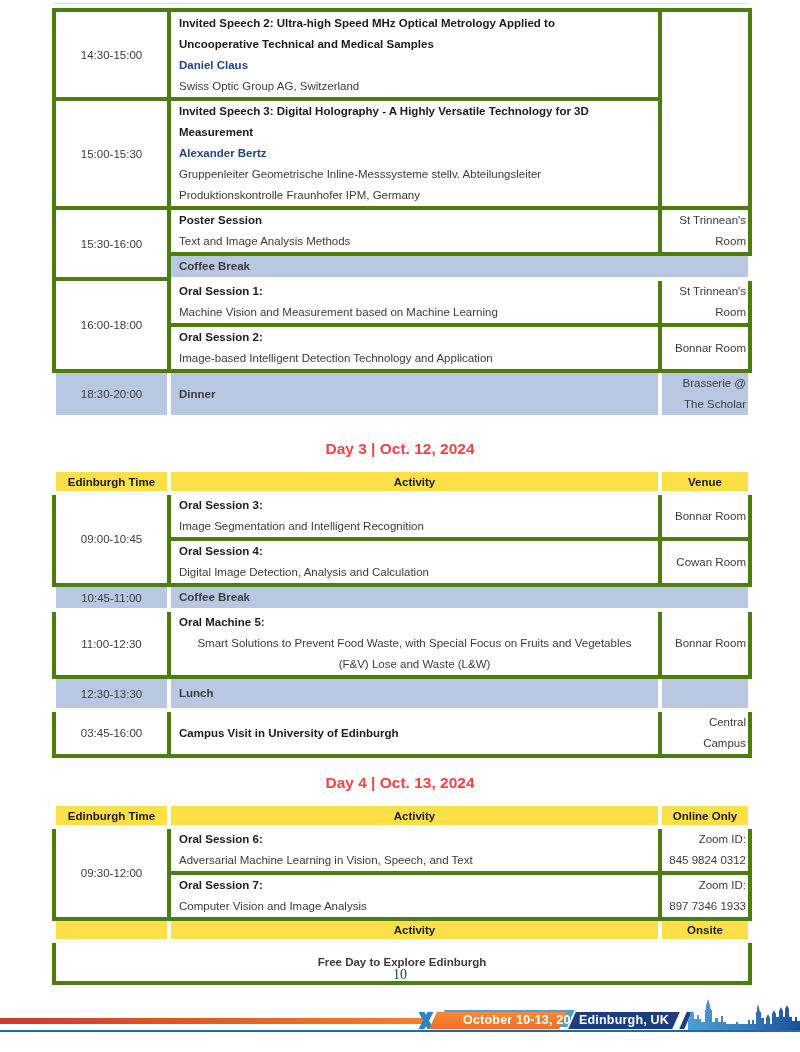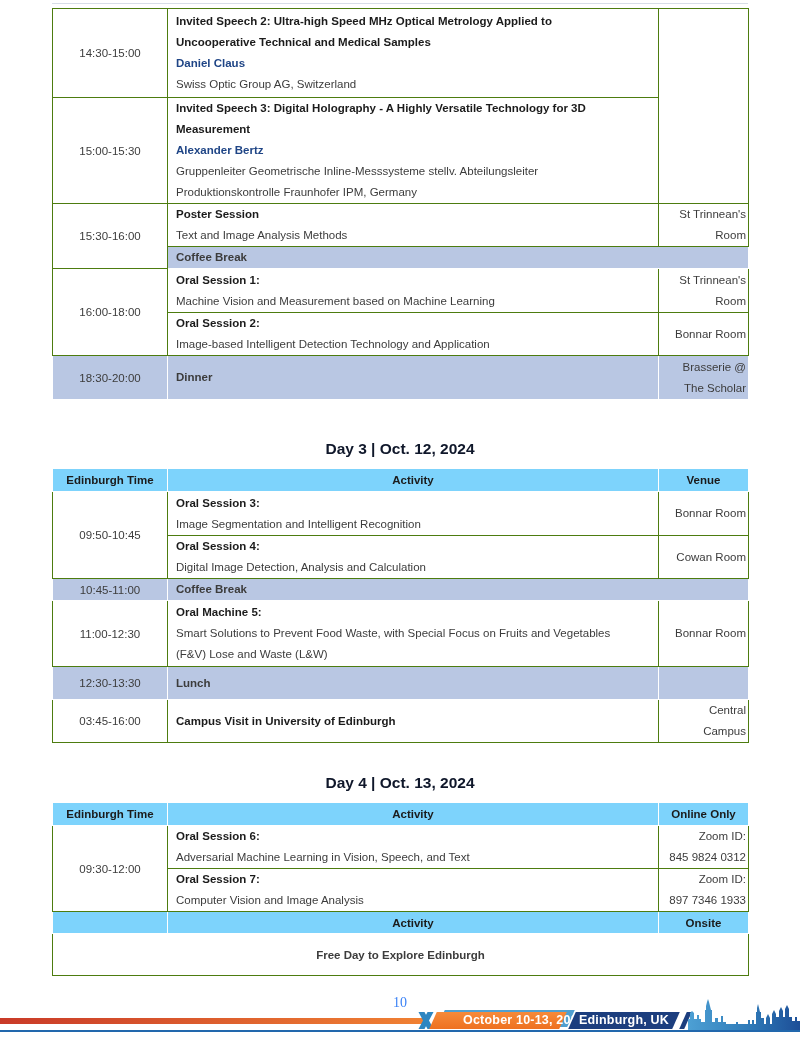--- a/index.html
+++ b/index.html
@@ -7,44 +7,44 @@
     width:800px;height:1052px;position:relative;background:#ffffff;
     font-family:"Liberation Sans",sans-serif;overflow:hidden;
   }
   .top-rule{position:absolute;left:52px;top:3px;width:696px;height:1px;background:#d7dde7;}
 
   table.sched{
     position:absolute;left:52px;border-collapse:collapse;table-layout:fixed;width:696px;
     border:1px solid #c6cfdd;
   }
   .sched td{
-    border:1px solid #4d7c0f;font-size:11.5px;color:#3c3c3c;overflow:hidden;
+    border:4px solid #4d7c0f;font-size:11.5px;color:#3c3c3c;overflow:hidden;
   }
   td.time{text-align:center;vertical-align:middle;padding:0 2px;}
   td.act{padding:0 8px;vertical-align:middle;line-height:21px;}
   td.venue{text-align:right;vertical-align:middle;line-height:21px;white-space:pre-line;padding:0 2px;}
   .sched .b{font-weight:bold;color:#1b1b1b;}
   .speaker{font-weight:bold;color:#1f4586;cursor:pointer;}
   .sched td.hl{background:#b9c7e3;border-color:#ffffff;}
   .sched td.head{
-    background:#7dd3fc;border-color:#ffffff;font-weight:bold;color:#1b1b1b;
+    background:#fde047;border-color:#ffffff;font-weight:bold;color:#1b1b1b;
     text-align:center;vertical-align:middle;font-size:11.5px;
   }
   .break-label{font-weight:bold;color:#1b1b1b;margin-left:36px;}
-  .pre{white-space:pre-line;}
+  .pre{white-space:pre-line;text-align:center;}
   .center-cell{text-align:center;vertical-align:middle;font-weight:bold;color:#1b1b1b;}
 
   .day-title{
     position:absolute;left:52px;width:696px;text-align:center;
-    font-size:15.5px;font-weight:bold;color:#0f172a;
+    font-size:15.5px;font-weight:bold;color:#ef4444;
   }
 
   .page-num{
-    position:absolute;left:0;top:995px;width:800px;text-align:center;
-    font-family:"Liberation Serif",serif;font-size:14px;color:#3b82f6;
+    position:absolute;left:0;top:967px;width:800px;text-align:center;
+    font-family:"Liberation Serif",serif;font-size:14px;color:#14532d;
   }
   .orange-bar{position:absolute;left:0;top:1018px;width:423px;height:6px;
     background:linear-gradient(to right,#c93a28,#f08133);}
   .x-a,.x-b{position:absolute;left:423px;top:1012px;width:6px;height:17px;background:#2e86c1;}
   .x-a{transform:skewX(-28deg);}
   .x-b{transform:skewX(28deg);}
   .banner-backing{position:absolute;left:441px;top:1010px;width:130px;height:17px;
     background:#4f9fd0;transform:skewX(-24deg);}
   .banner-orange{position:absolute;left:433px;top:1012px;width:130px;height:17px;
     background:linear-gradient(#f68a3a,#ee7120);transform:skewX(-24deg);}
@@ -138,21 +138,21 @@
       <col style="width:491px">
       <col style="width:90px">
     </colgroup>
   <tbody>
   <tr style="height:23px">
     <td class="head">Edinburgh Time</td>
     <td class="head">Activity</td>
     <td class="head">Venue</td>
   </tr>
   <tr style="height:44px">
-    <td class="time" rowspan="2">09:50-10:45</td>
+    <td class="time" rowspan="2">09:00-10:45</td>
     <td class="act">
       <div class="b">Oral Session 3:</div>
       <div>Image Segmentation and Intelligent Recognition</div>
     </td>
     <td class="venue">Bonnar Room</td>
   </tr>
   <tr style="height:43px">
     <td class="act">
       <div class="b">Oral Session 4:</div>
       <div>Digital Image Detection, Analysis and Calculation</div>

